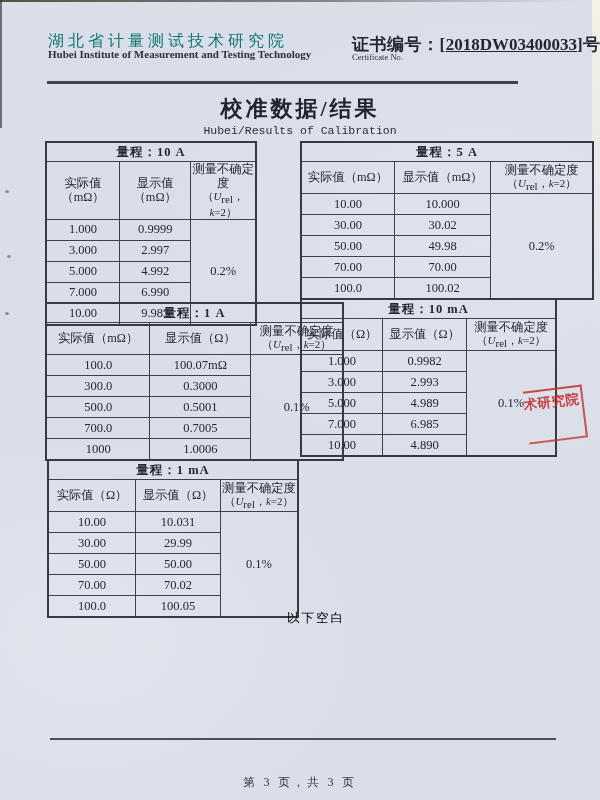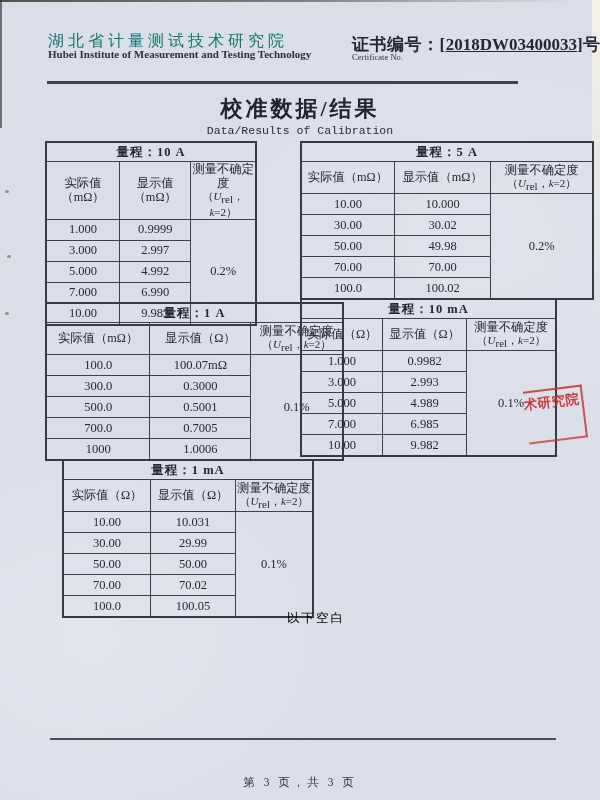--- a/index.html
+++ b/index.html
@@ -62,21 +62,21 @@
 <div class="abs speck" style="left:7px;top:255px;"></div>
 <div class="abs speck" style="left:5px;top:312px;"></div>
 
 <div class="abs inst-cn">湖北省计量测试技术研究院</div>
 <div class="abs inst-en">Hubei Institute of Measurement and Testing Technology</div>
 <div class="abs cert"><span>证书编号：[</span><span class="num">2018DW03400033</span><span>]号</span></div>
 <div class="abs cert-en">Certificate No.</div>
 <div class="abs head-rule"></div>
 
 <div class="abs title-cn">校准数据/结果</div>
-<div class="abs title-en">Data/Results of Calibration</div>
+<div class="abs title-en">Hubei/Results of Calibration</div>
 
 <table class="cal" style="left:45px;top:141px;width:212px;">
   <colgroup>
       <col style="width:35%">
       <col style="width:34%">
       <col style="width:31%">
     </colgroup>
   <tbody>
       <tr class="rng">
         <td colspan="3">量程：10 A</td>
@@ -227,26 +227,26 @@
   <tr class="dat">
         <td>5.000</td>
         <td>4.989</td>
       </tr>
   <tr class="dat">
         <td>7.000</td>
         <td>6.985</td>
       </tr>
   <tr class="dat">
         <td>10.00</td>
-        <td>9.982</td>
-      </tr>
-</tbody>
-  </table>
-
-<table class="cal" style="left:62px;top:459px;width:252px;">
+        <td>4.890</td>
+      </tr>
+</tbody>
+  </table>
+
+<table class="cal" style="left:47px;top:459px;width:252px;">
   <colgroup>
       <col style="width:35%">
       <col style="width:34%">
       <col style="width:31%">
     </colgroup>
   <tbody>
       <tr class="rng">
         <td colspan="3">量程：1 mA</td>
       </tr>
   <tr class="hdr">

